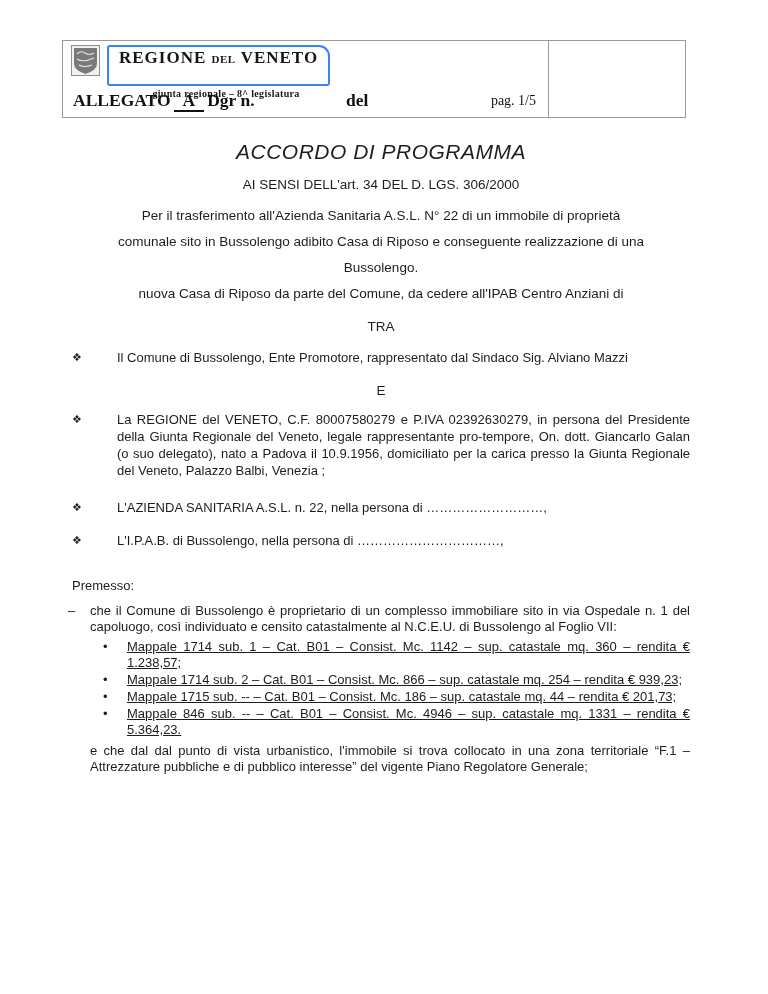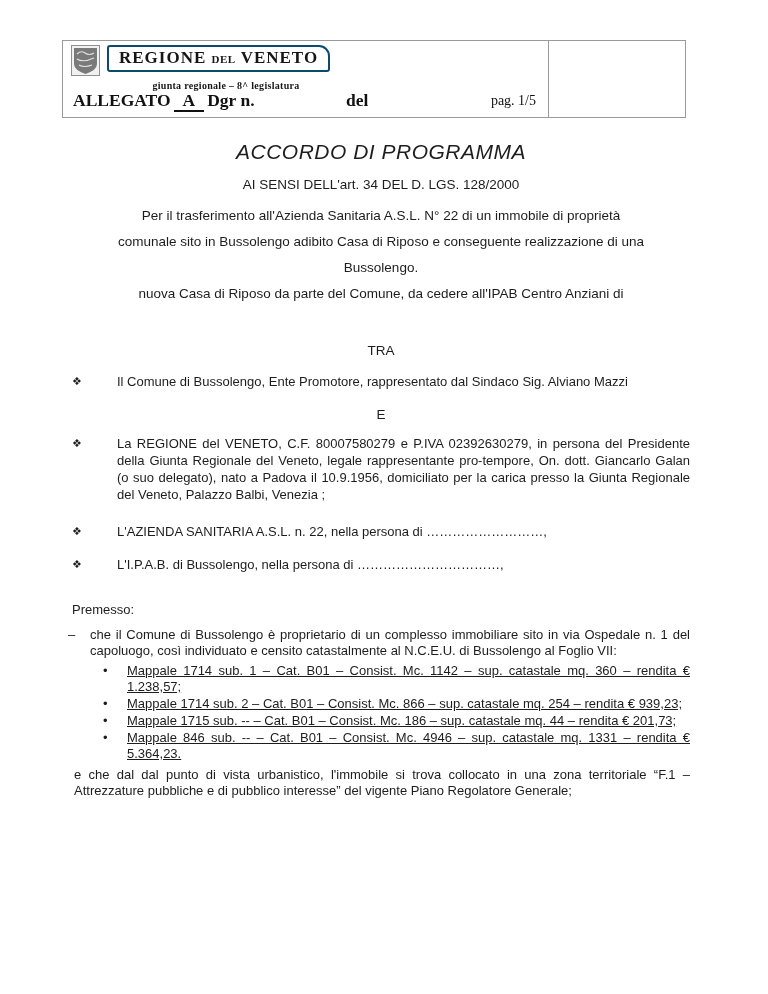--- a/index.html
+++ b/index.html
@@ -7,22 +7,22 @@
           color:#1d1d1d; }
 
   
   .header-table { position:absolute; left:62px; top:40px; width:624px; height:78px;
                   border:1.5px solid #9a9a9a; box-sizing:border-box; display:flex; background:#fff; }
   .cell-left  { width:485px; flex:none; box-sizing:border-box; padding:3px 8px; position:relative; }
   .cell-right { flex:1; border-left:1.5px solid #9a9a9a; }
 
   .brand-row { display:flex; align-items:flex-start; gap:7px; }
   .crest { flex:none; margin-top:1px; }
-  .brand-box { margin-top:1px; border:2px solid #0c4a6e; border-radius:3px 11px 3px 3px;
-               padding:1px 10px 2px 10px; font-family:"Liberation Serif", serif; font-weight:bold;
+  .brand-box { margin-top:1px; border:2px solid #3b82f6; border-radius:3px 11px 3px 3px;
+               padding:1px 10px 16px 10px; font-family:"Liberation Serif", serif; font-weight:bold;
                font-size:17px; letter-spacing:1px; color:#161616; white-space:nowrap; background:#fff; }
   .brand-del { font-size:11px; letter-spacing:0.5px; }
   .giunta { font-family:"Liberation Serif", serif; font-weight:bold; font-size:10px;
             color:#161616; margin-top:2px; margin-left:52px; width:206px; text-align:center;
             letter-spacing:0.3px; }
   .allegato-row { position:absolute; left:10px; right:8px; bottom:5px; height:22px;
                   font-family:"Liberation Serif", serif; color:#111; }
   .alg-bold { font-weight:bold; font-size:17.5px; white-space:nowrap; }
   .underA { display:inline-block; border-bottom:2.5px solid #111; padding:0 9px; margin:0 3px;
             line-height:1; }
@@ -30,21 +30,21 @@
   .alg-pag { position:absolute; right:4px; top:3px; font-size:14px; }
 
   
   .content { position:absolute; left:72px; top:140px; width:618px;
              font-family:"Liberation Sans", sans-serif; font-size:13px; color:#1d1d1d; }
   .title    { text-align:center; font-style:italic; font-size:21px; letter-spacing:0.5px; }
   .subtitle { text-align:center; font-size:13.5px; margin-top:13px; }
   .intro    { text-align:center; font-size:13.5px; margin-top:11px;
               line-height:26px; }
   .center-head { text-align:center; font-size:13.5px; }
-  .mt-tra { margin-top:36px; }
+  .mt-tra { margin-top:12px; }
   .mt-e   { margin-top:17px; }
 
   .party { display:flex; }
   .p1 { margin-top:15px; }
   .p2 { margin-top:13px; }
   .p3 { margin-top:20px; }
   .p4 { margin-top:16px; }
   .pm { width:45px; flex:none; font-size:11px; padding-top:2px; }
   .pt { flex:1; line-height:17px; }
   .justify { text-align:justify; }
@@ -52,21 +52,21 @@
   .premesso  { margin-top:29px; }
   .dash-item { display:flex; margin-top:10px; }
   .dm { width:22px; flex:none; margin-left:-4px; }
   .dt { flex:1; line-height:16px; text-align:justify; }
 
   .mappali { margin-top:4px; margin-left:31px; }
   .m-item  { display:flex; margin-bottom:1px; }
   .bm { width:24px; flex:none; }
   .mt-text { flex:1; line-height:16px; text-align:justify;text-decoration:underline; }
 
-  .closing { margin-left:2px; margin-top:5px; line-height:16px; text-align:justify; }
+  .closing { margin-left:18px; margin-top:5px; line-height:16px; text-align:justify; }
 </style>
 </head>
 <body>
 
 <div class="page">
 
   <div class="header-table">
     <div class="cell-left">
       <div class="brand-row">
         <svg class="crest" width="29" height="33" viewBox="0 0 29 33" xmlns="http://www.w3.org/2000/svg">
@@ -86,21 +86,21 @@
         <span class="alg-del">del</span>
         <span class="alg-pag">pag. 1/5</span>
       </div>
     </div>
     <div class="cell-right"></div>
   </div>
 
   <div class="content">
 
     <div class="title">ACCORDO DI PROGRAMMA</div>
-    <div class="subtitle">AI SENSI DELL'art. 34 DEL D. LGS. 128/2000</div>
+    <div class="subtitle">AI SENSI DELL'art. 34 DEL D. LGS. 306/2000</div>
 
     <div class="intro">
       <div>Per il trasferimento all'Azienda Sanitaria A.S.L. N° 22 di un immobile di proprietà</div>
       <div>comunale sito in Bussolengo adibito Casa di Riposo e conseguente realizzazione di una</div>
       <div>Bussolengo.</div>
       <div>nuova Casa di Riposo da parte del Comune, da cedere all'IPAB Centro Anziani di</div>
     </div>
 
     <div class="center-head mt-tra">TRA</div>
 

